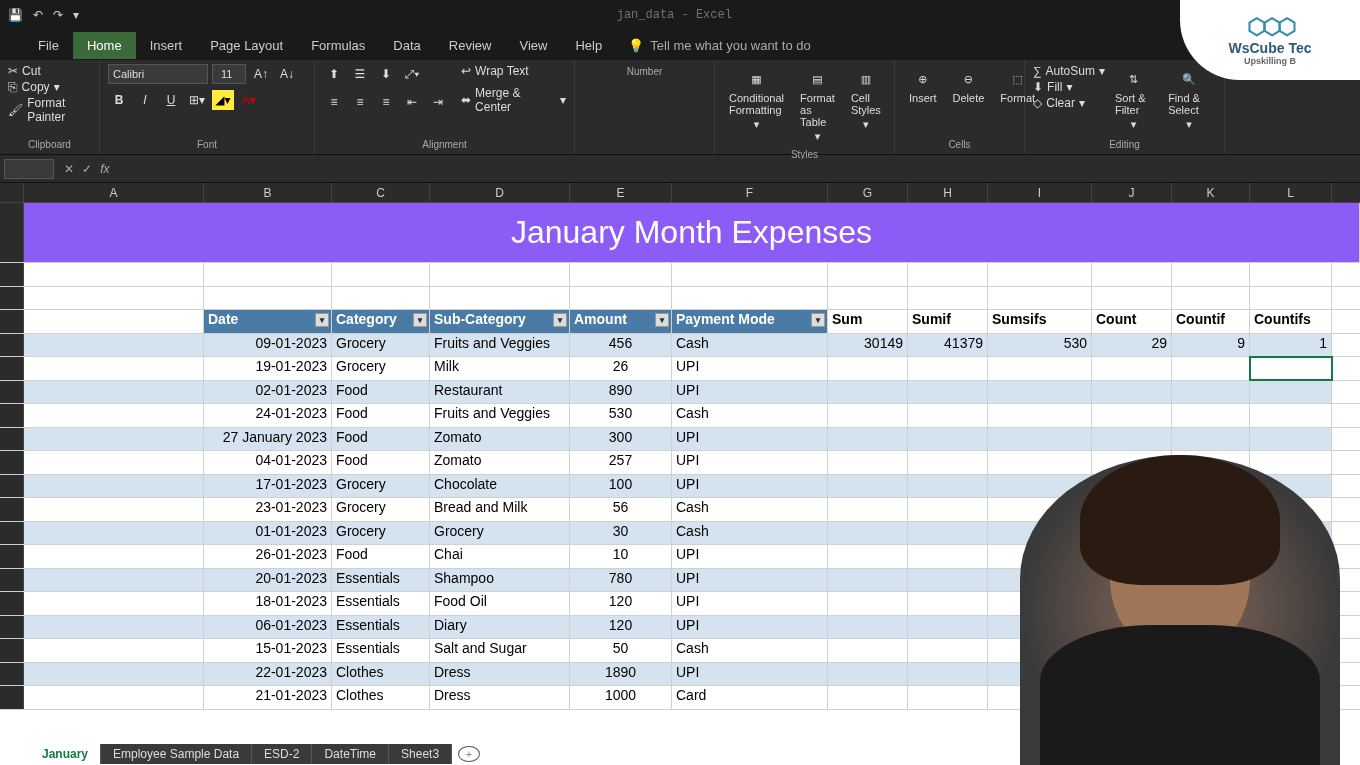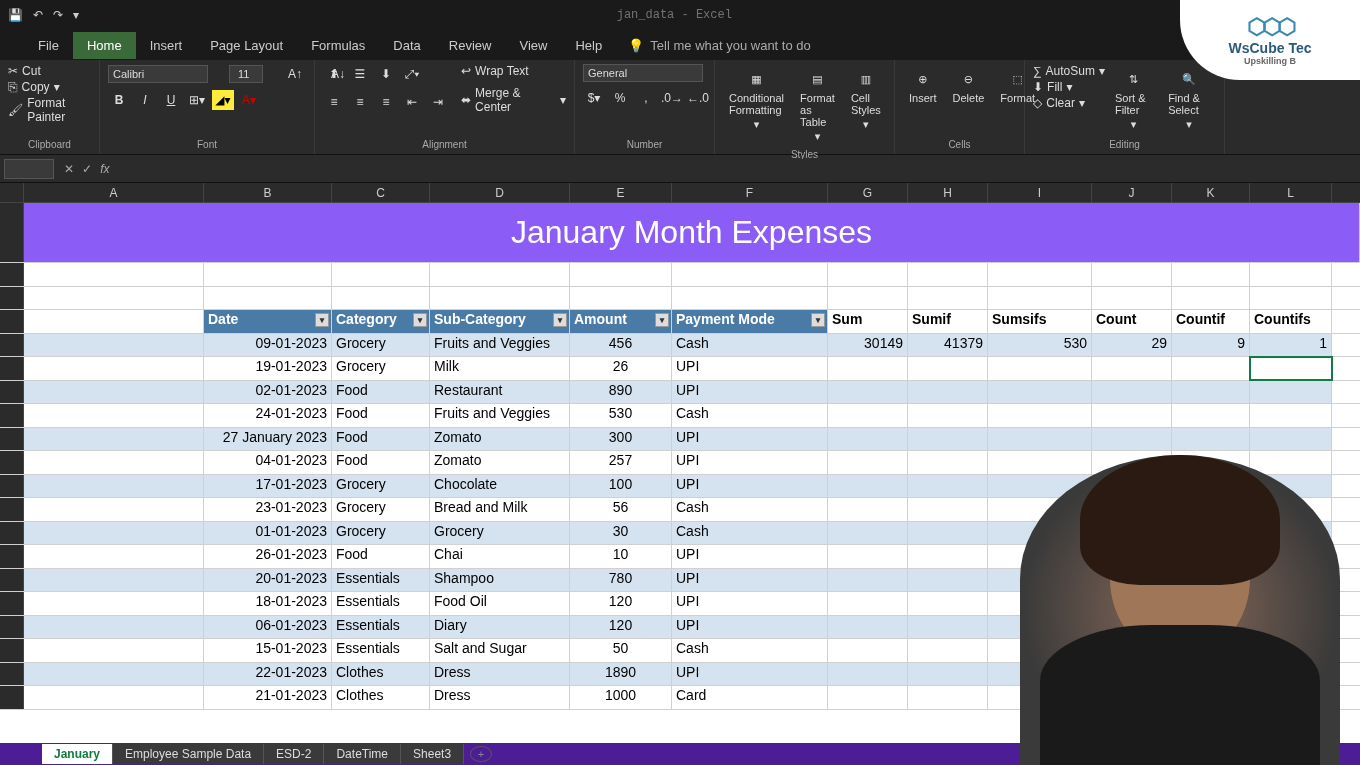--- a/index.html
+++ b/index.html
@@ -59,21 +59,21 @@
 .norm-row .cell { background: #fff; }
 
 
 .cA { width: 180px; } .cB { width: 128px; } .cC { width: 98px; } .cD { width: 140px; }
 .cE { width: 102px; } .cF { width: 156px; } .cG { width: 80px; } .cH { width: 80px; }
 .cI { width: 104px; } .cJ { width: 80px; } .cK { width: 78px; } .cL { width: 82px; }
 
 .selected-cell { outline: 2px solid #107c41; outline-offset: -1px; background: #fff !important; }
 
 
-.sheet-tabs { position: absolute; bottom: 0; left: 0; right: 0; height: 22px; background: #4c1d95; display: flex; align-items: center; padding-left: 42px; font-size: 12px; }
+.sheet-tabs { position: absolute; bottom: 0; left: 0; right: 0; height: 22px; background: #ffffff; display: flex; align-items: center; padding-left: 30px; font-size: 12px; }
 .sheet-tab { padding: 3px 12px; background: #3a3a3a; color: #ddd; border-right: 1px solid #555; cursor: pointer; }
 .sheet-tab.active { background: #fff; color: #107c41; font-weight: 600; }
 .add-sheet { width: 22px; text-align: center; color: #888; cursor: pointer; border: 1px solid #555; border-radius: 50%; margin-left: 6px; font-size: 11px; line-height: 14px; }
 
 
 .watermark { position: absolute; top: 0; right: 0; width: 180px; height: 80px; background: #fff; border-bottom-left-radius: 60px; display: flex; flex-direction: column; align-items: center; justify-content: center; color: #2a5a7a; font-weight: 600; z-index: 100; }
 .watermark .hex { color: #3a8ab0; font-size: 22px; letter-spacing: -4px; }
 .watermark .txt { font-size: 14px; }
 .watermark .sub { font-size: 9px; color: #666; }
 
@@ -128,21 +128,21 @@
             <span>🖌</span>
             <span>Format Painter</span>
           </div>
       </div>
     </div>
     <div class="group-title">Clipboard</div>
   </div>
 
   <div class="group" style="width:215px">
     <div class="group-body vstack" style="gap:6px">
-      <div style="display:flex;gap:21px;align-items:center">
+      <div style="display:flex;gap:4px;">
         <input class="select-box" style="width: 100px;" value="Calibri">
         <input class="select-box" style="width: 34px; padding-left: 8px;" value="11">
         <span class="icon-btn">A↑</span>
         <span class="icon-btn">A↓</span>
       </div>
       <div class="icon-row">
         <span class="icon-btn" style="font-weight:bold">B</span>
         <span class="icon-btn" style="font-style:italic">I</span>
         <span class="icon-btn" style="text-decoration:underline">U</span>
         <span class="icon-btn">⊞▾</span>
@@ -175,30 +175,20 @@
             <span>↩</span>
             <span>Wrap Text</span>
           </div>
         <div class="item"><span>⬌</span><span>Merge &amp; Center</span> ▾</div>
       </div>
     </div>
     <div class="group-title">Alignment</div>
   </div>
 
   <div class="group" style="width:140px">
-    <div class="group-body vstack" style="gap:6px">
-      <input class="select-box" style="width: 120px;" value="General">
-      <div class="icon-row">
-        <span class="icon-btn">$▾</span>
-        <span class="icon-btn">%</span>
-        <span class="icon-btn">,</span>
-        <span class="icon-btn">.0→</span>
-        <span class="icon-btn">←.0</span>
-      </div>
-    </div>
     <div class="group-title">Number</div>
   </div>
 
   <div class="group" style="width:180px">
     <div class="group-body">
       <div class="btn-large"><div class="icon">▦</div><span>Conditional Formatting</span> ▾</div>
       <div class="btn-large"><div class="icon">▤</div><span>Format as Table</span> ▾</div>
       <div class="btn-large"><div class="icon">▥</div><span>Cell Styles</span> ▾</div>
     </div>
     <div class="group-title">Styles</div>

